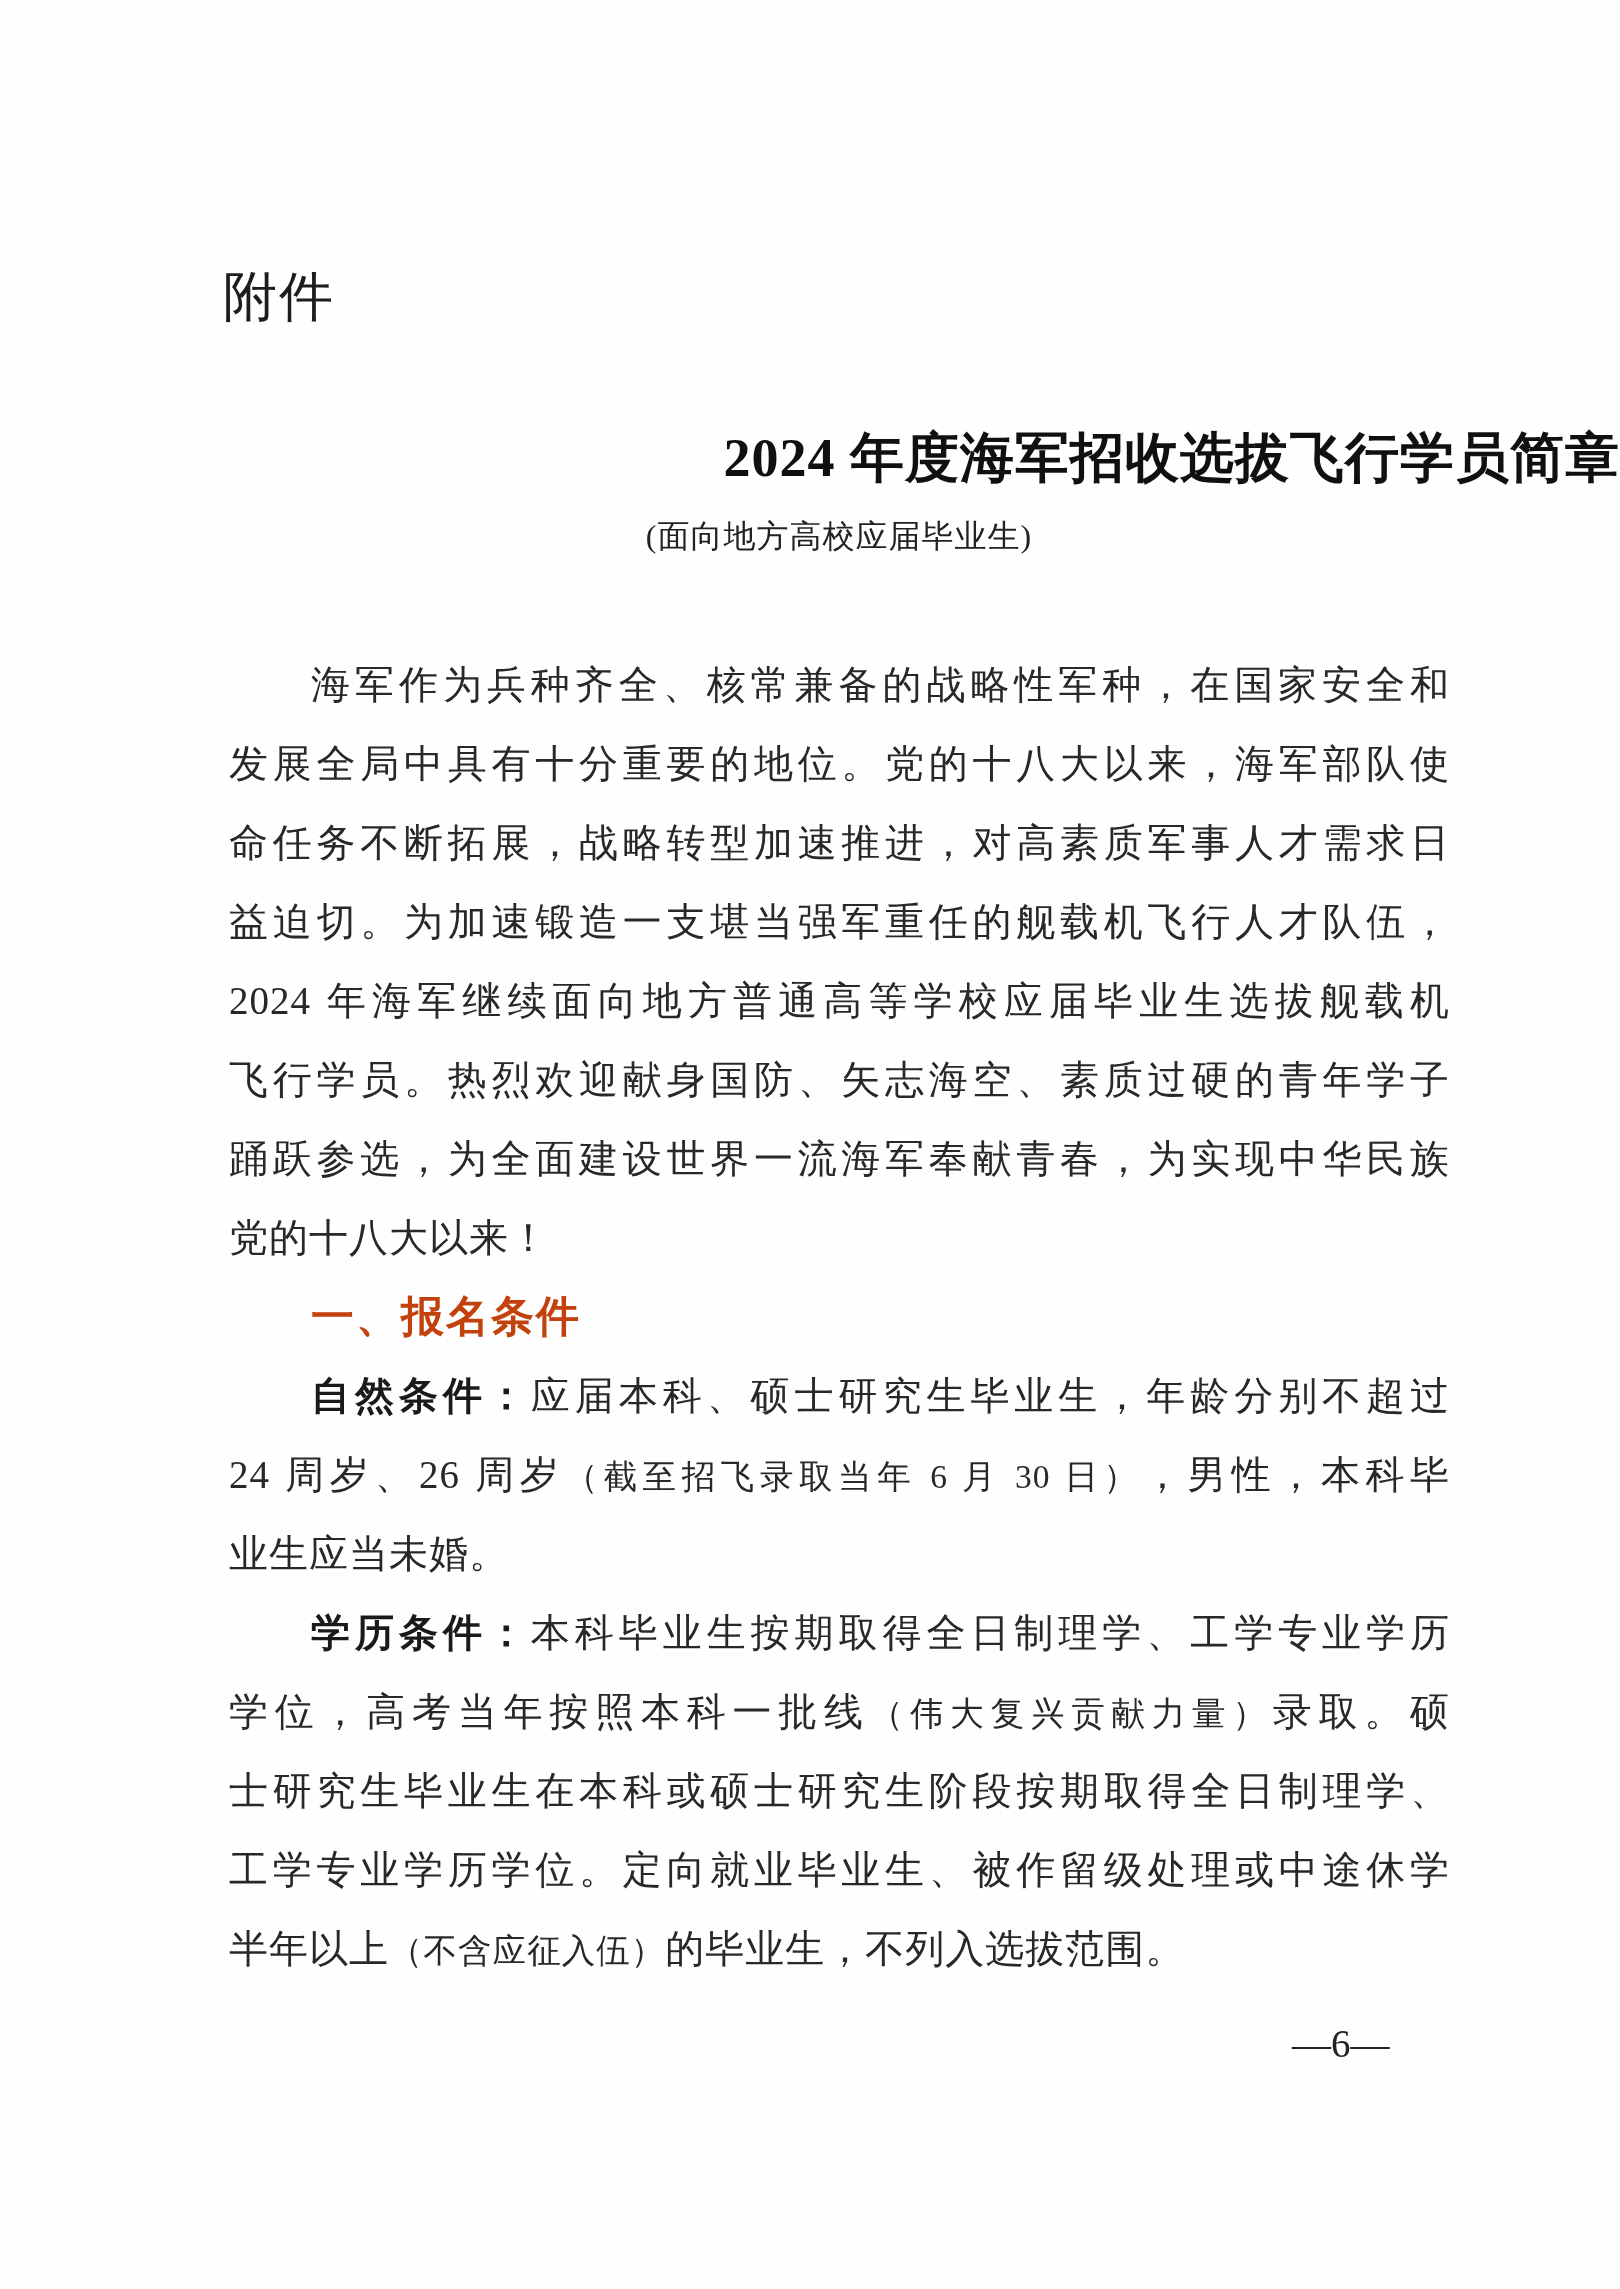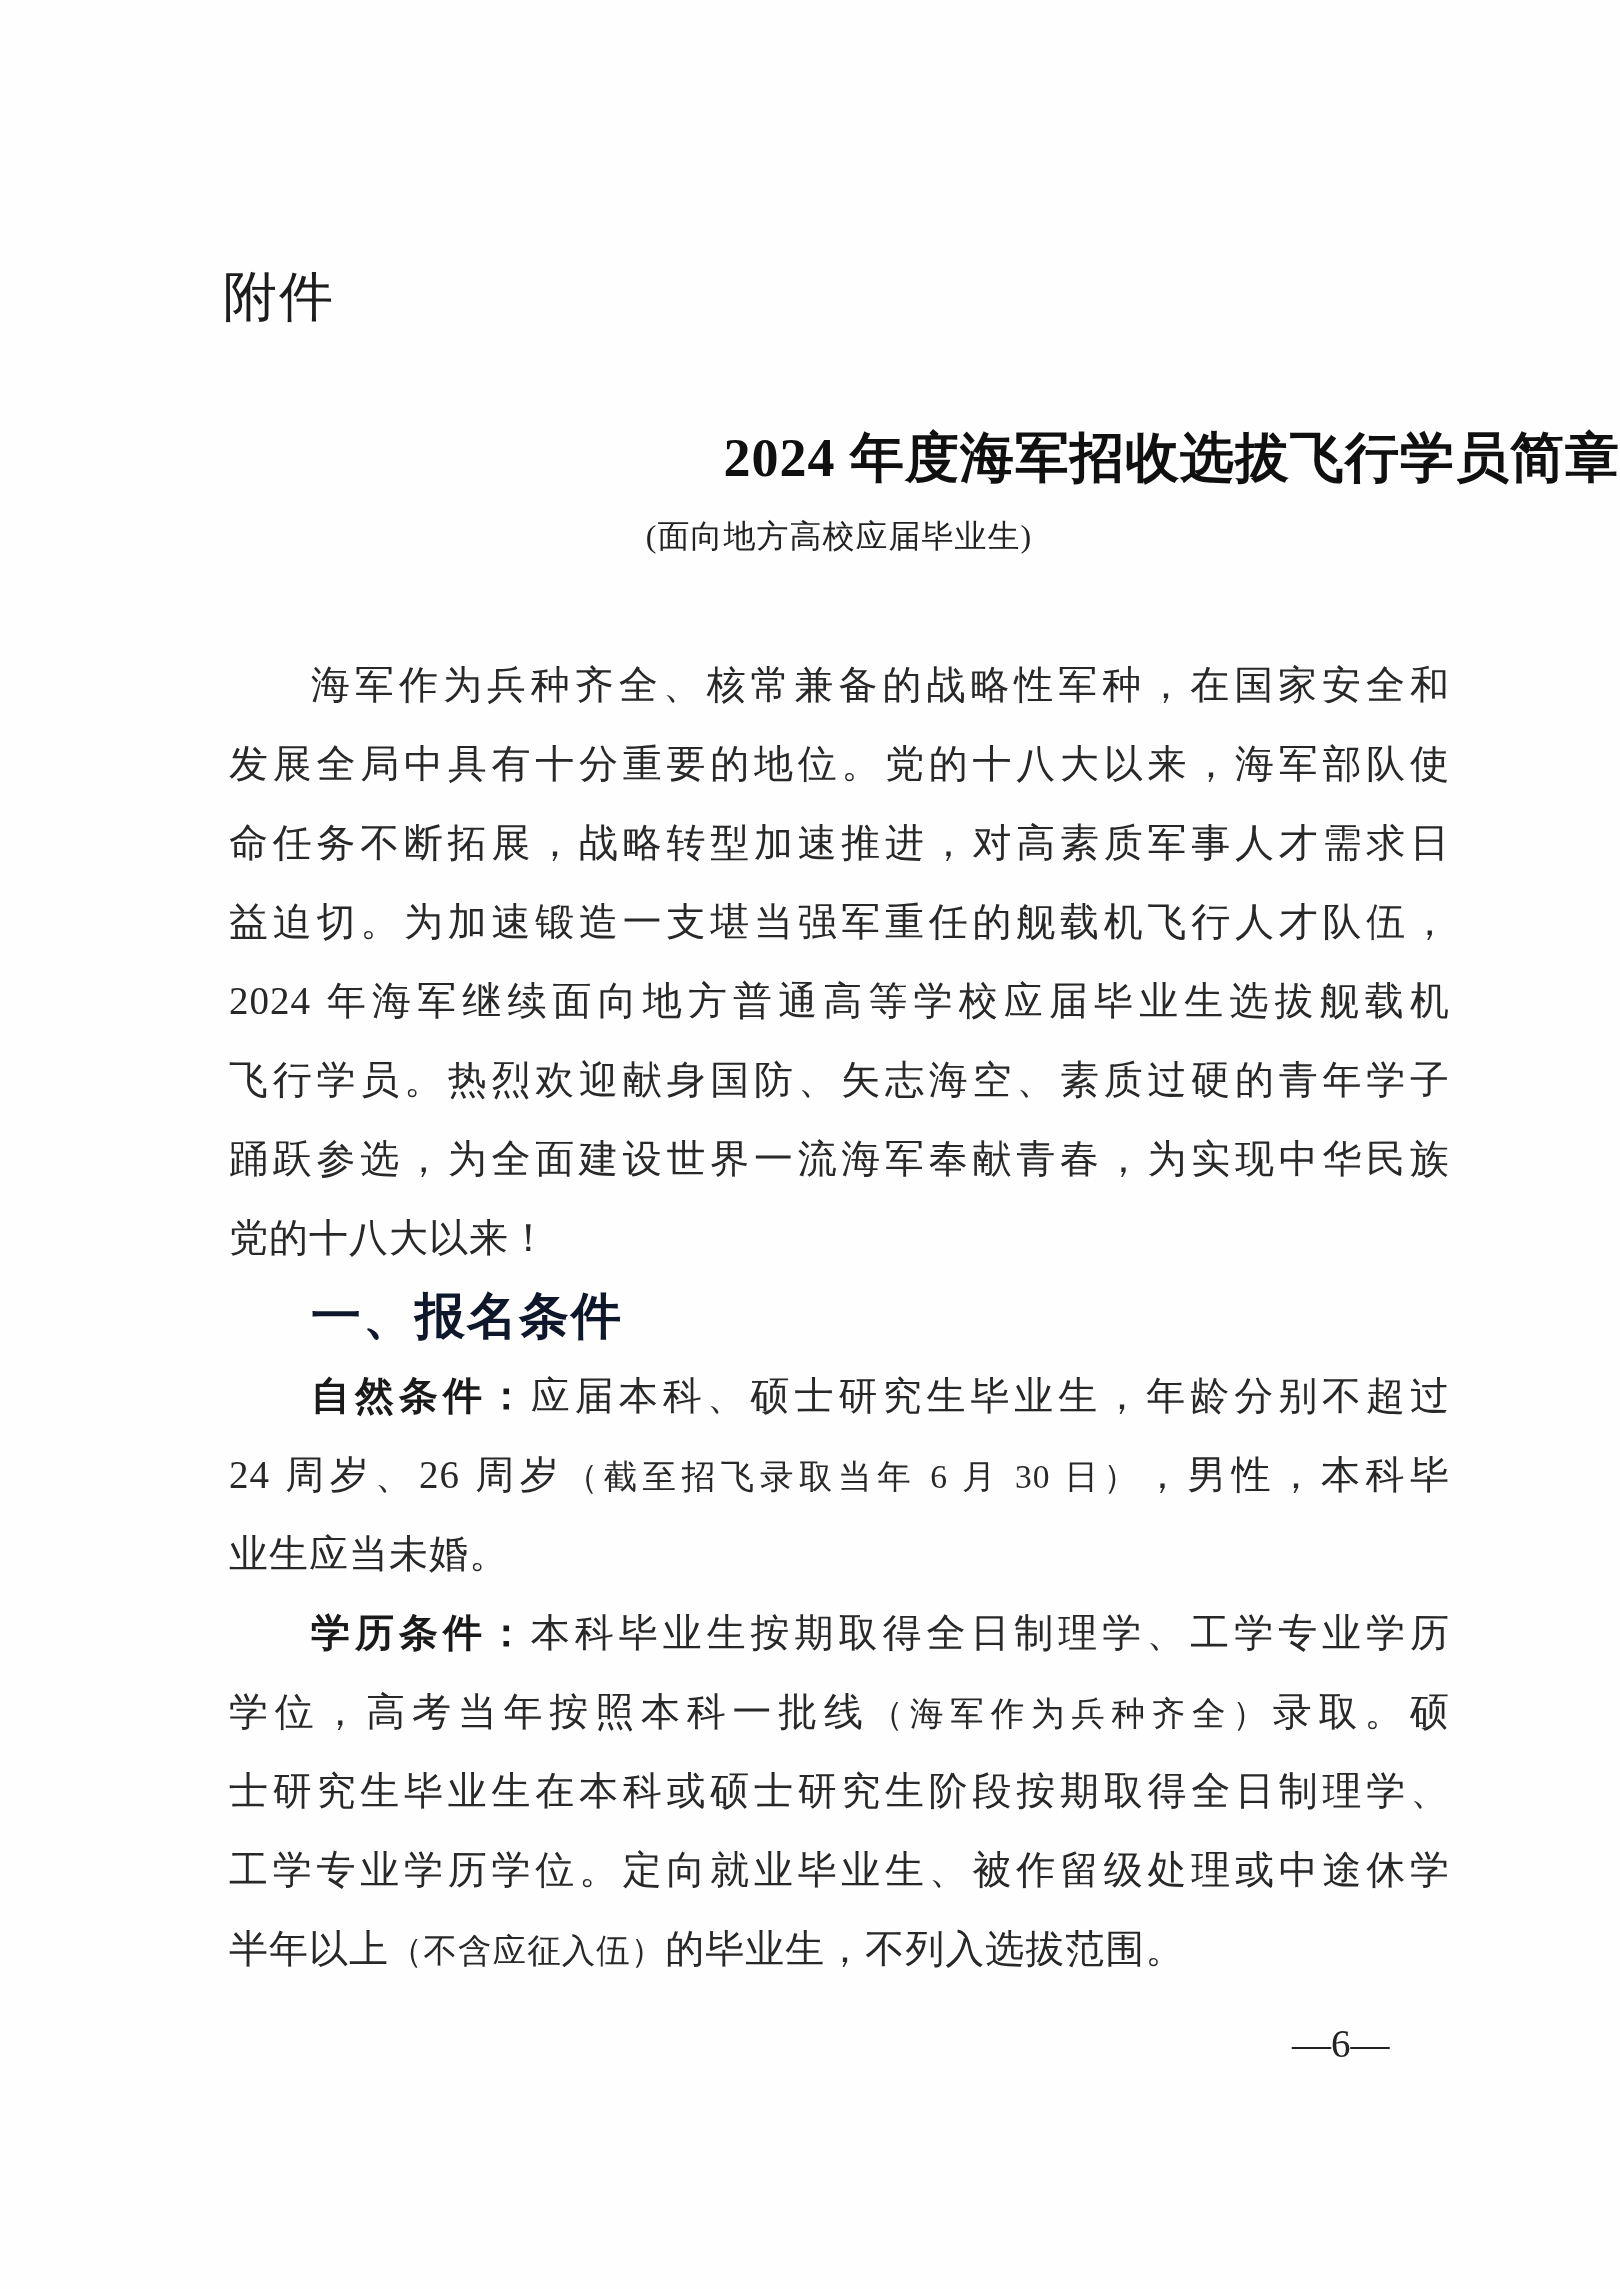--- a/index.html
+++ b/index.html
@@ -71,22 +71,22 @@
   .line.short {
     text-align-last: left;
   }
   .line.indent {
     text-indent: 82px;
   }
   .line.heading {
     text-align-last: left;
     font-family: Liberation Sans, sans-serif;
     font-weight: bold;
-    font-size: 50px;
-    color: #0f172a;
+    font-size: 43px;
+    color: #c2410c;
     letter-spacing: 2px;
   }
   .bold-label {
     font-family: "Liberation Sans", "DejaVu Sans", sans-serif;
     font-weight: bold;
     color: #1a1a1a;
   }
   .paren-small {
     font-size: 0.86em;
   }
@@ -122,21 +122,21 @@
     <div class="line">踊跃参选，为全面建设世界一流海军奉献青春，为实现中华民族</div>
     <div class="line short">党的十八大以来！</div>
 
     <div class="line heading indent">一、报名条件</div>
 
     <div class="line indent"><span class="bold-label">自然条件：</span><span>应届本科、硕士研究生毕业生，年龄分别不超过</span></div>
     <div class="line"><span>24 周岁、26 周岁</span><span class="paren-small">（截至招飞录取当年 6 月 30 日）</span><span>，男性，本科毕</span></div>
     <div class="line short">业生应当未婚。</div>
 
     <div class="line indent"><span class="bold-label">学历条件：</span><span>本科毕业生按期取得全日制理学、工学专业学历</span></div>
-    <div class="line"><span>学位，高考当年按照本科一批线</span><span class="paren-small">（海军作为兵种齐全）</span><span>录取。硕</span></div>
+    <div class="line"><span>学位，高考当年按照本科一批线</span><span class="paren-small">（伟大复兴贡献力量）</span><span>录取。硕</span></div>
     <div class="line">士研究生毕业生在本科或硕士研究生阶段按期取得全日制理学、</div>
     <div class="line">工学专业学历学位。定向就业毕业生、被作留级处理或中途休学</div>
     <div class="line short"><span>半年以上</span><span class="paren-small">（不含应征入伍）</span><span>的毕业生，不列入选拔范围。</span></div>
 
   </div>
 
   <div class="page-number">—6—</div>
 
 </div>
 

